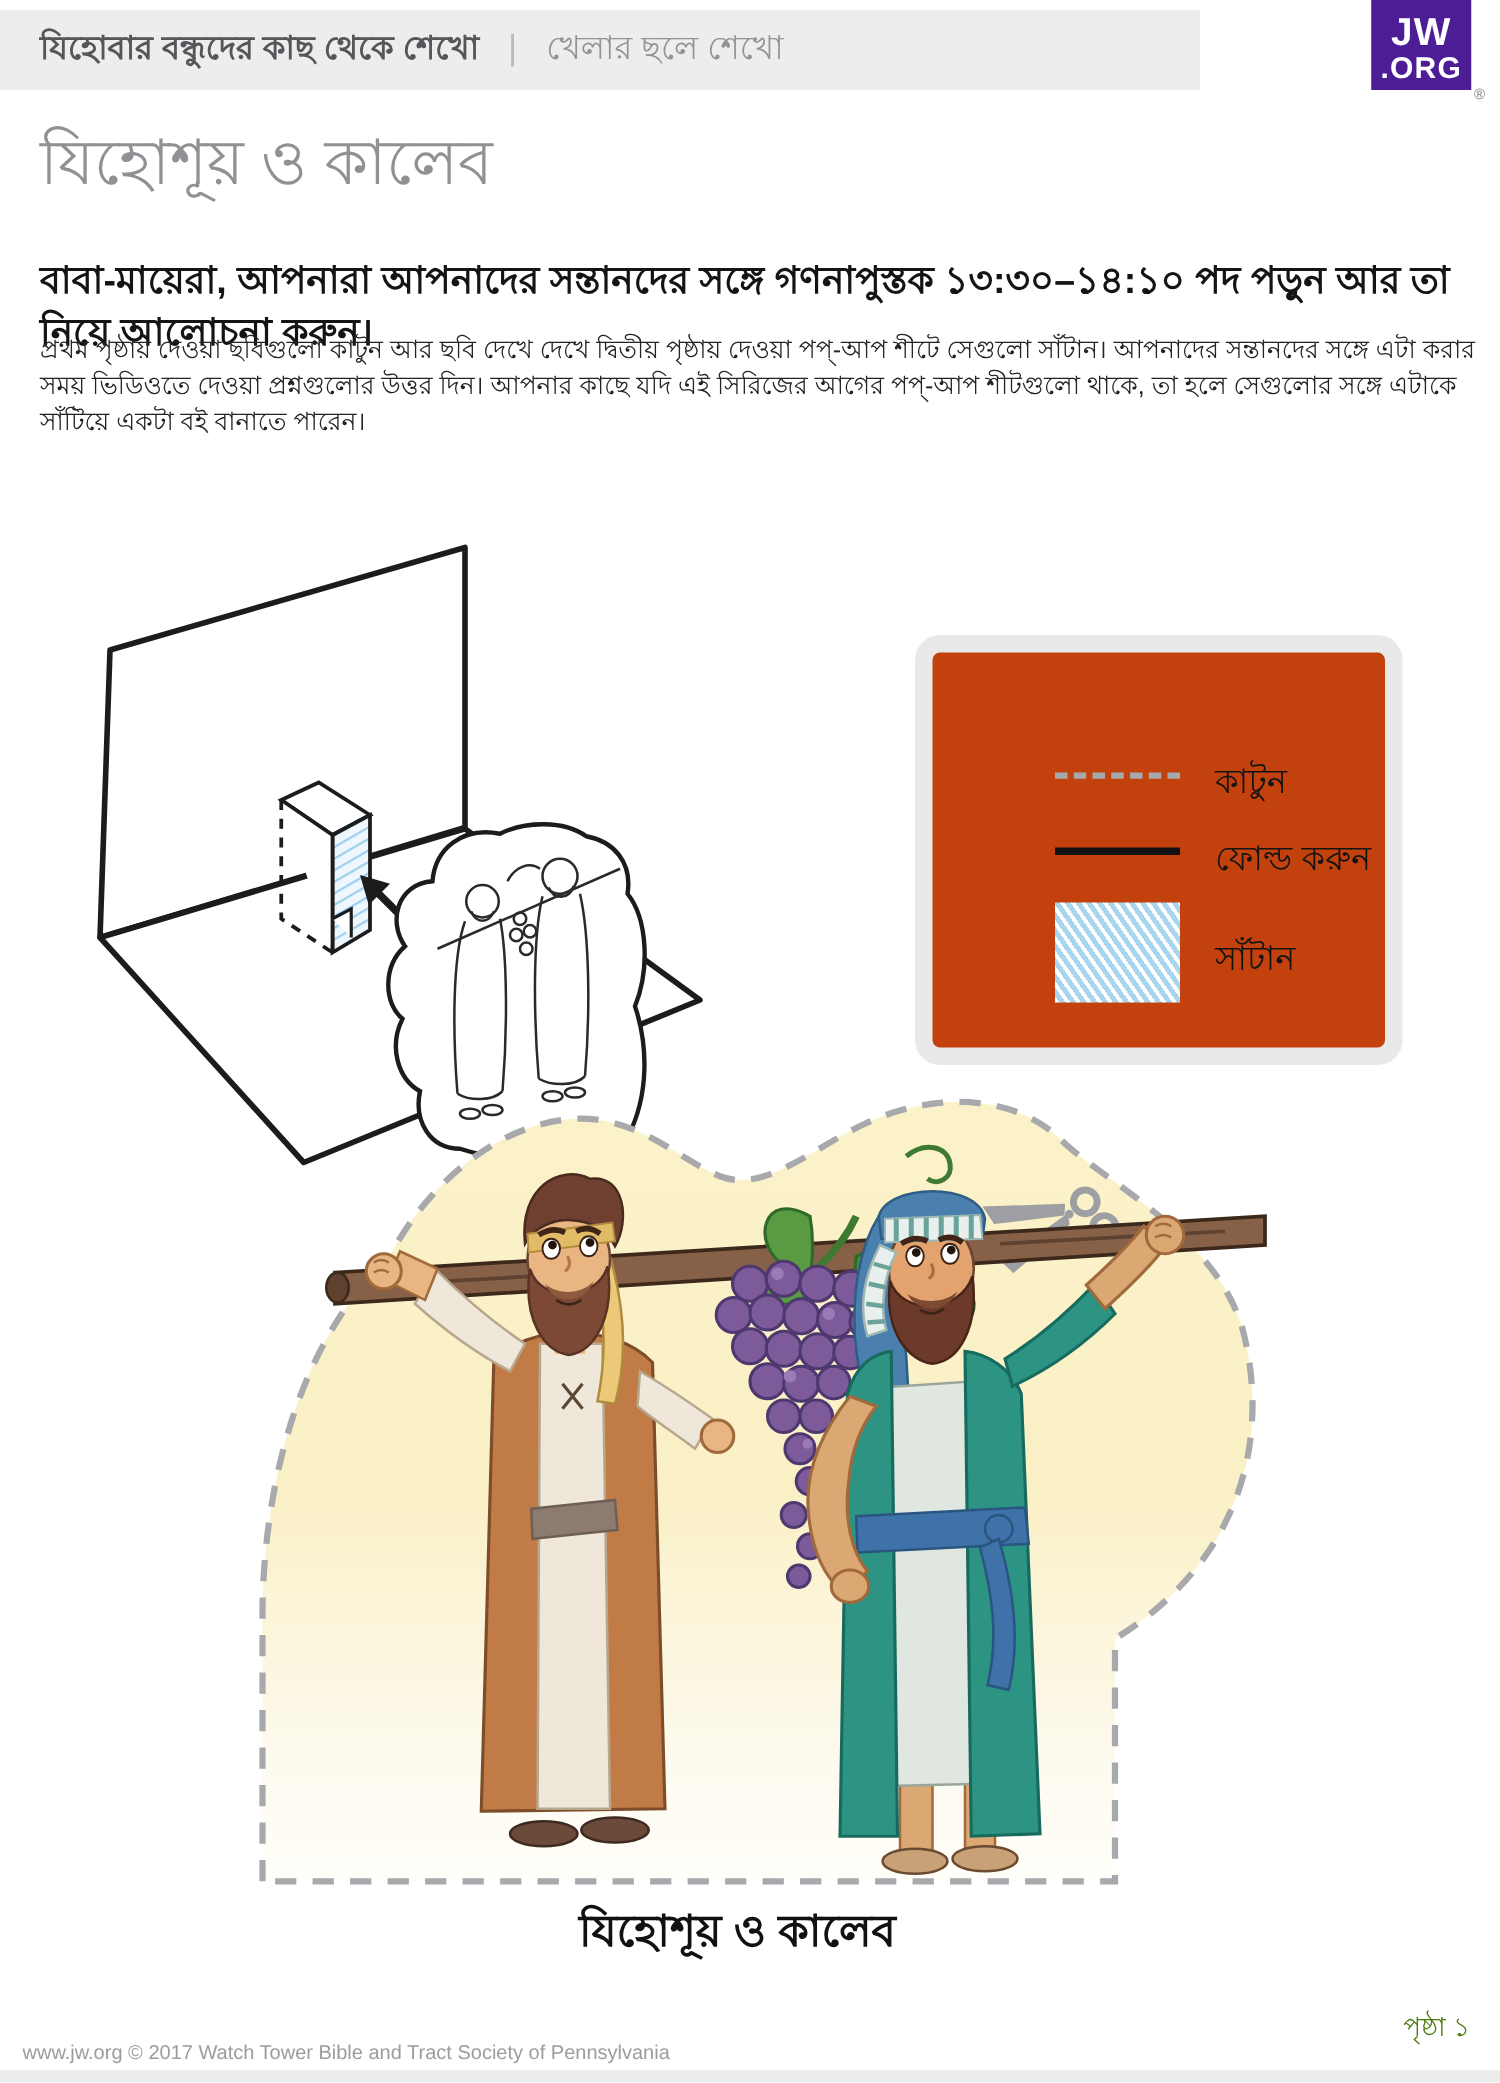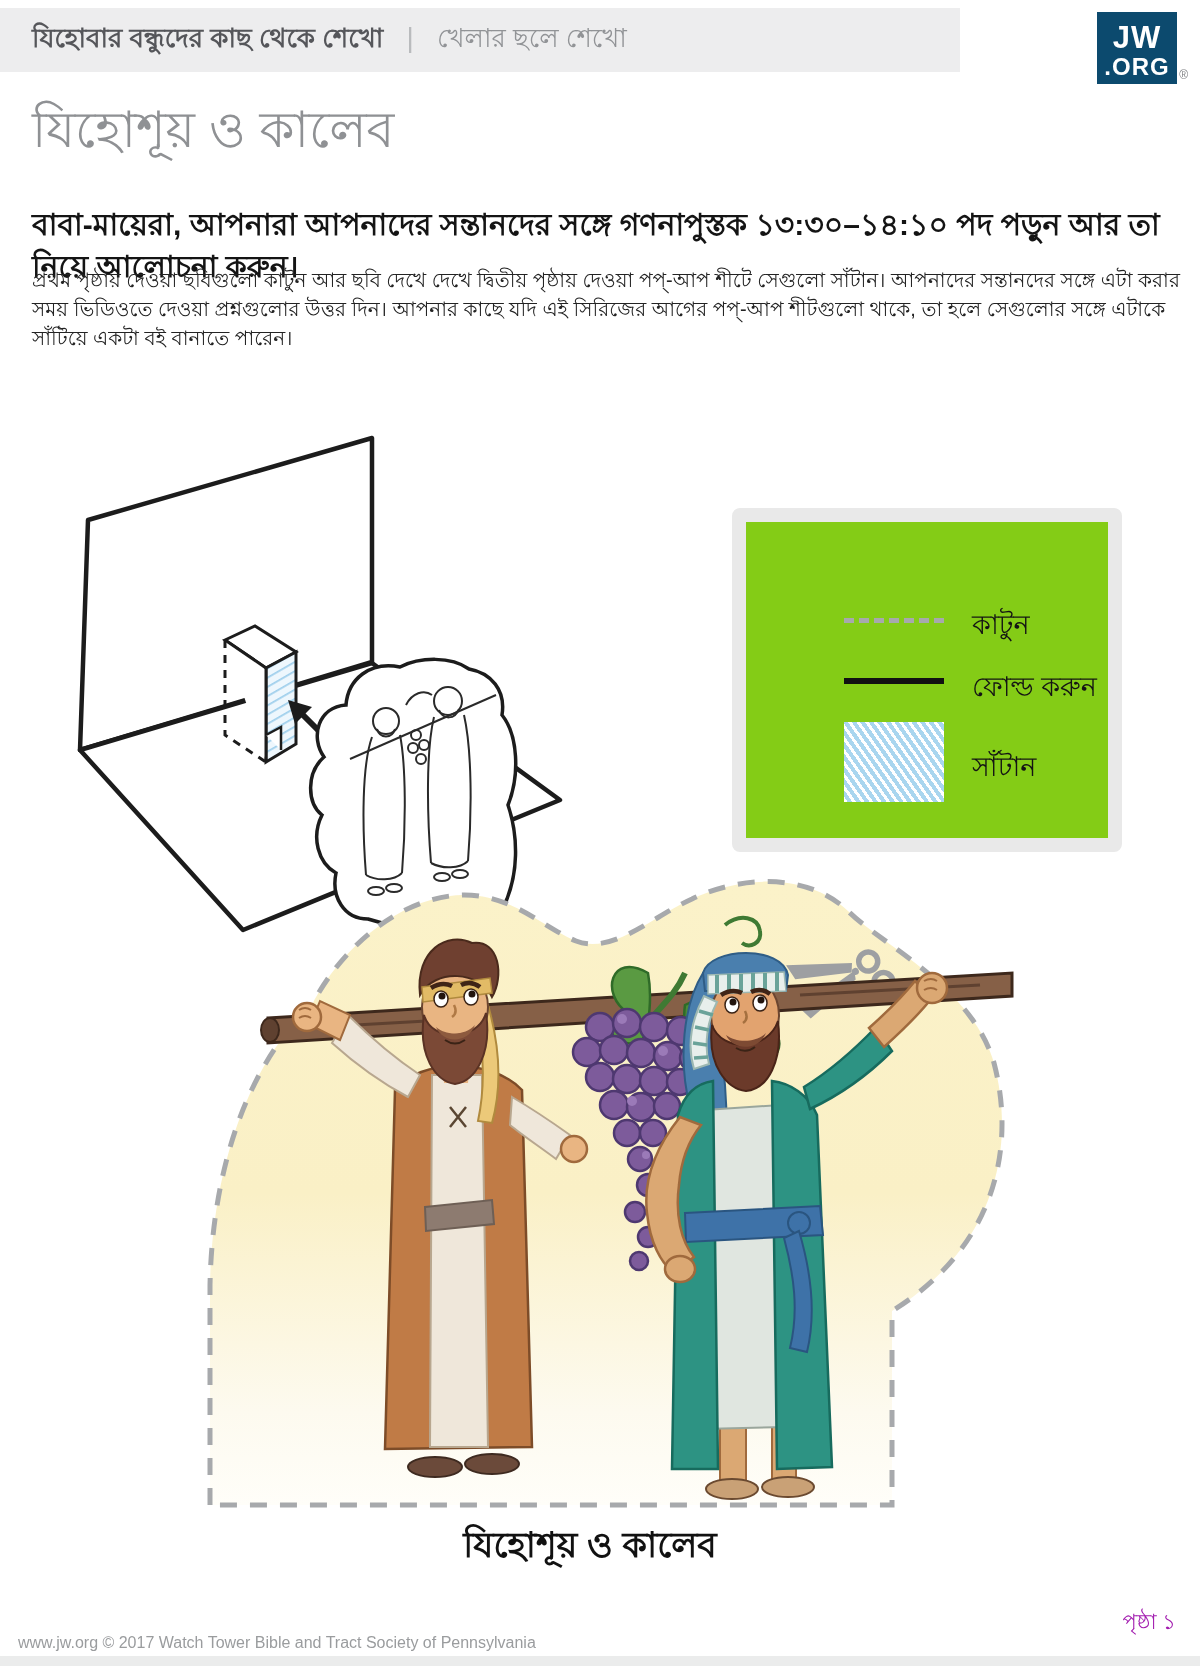--- a/index.html
+++ b/index.html
@@ -7,51 +7,51 @@
     position:relative;width:1200px;height:1666px;background:#ffffff;
     font-family:"Liberation Sans","DejaVu Sans",sans-serif;overflow:hidden;
   }
   
   .header-bar{position:absolute;left:0;top:8px;width:960px;height:64px;background:#ededee;
     display:flex;align-items:center;}
   .header-text{margin-left:32px;font-size:26px;white-space:nowrap;}
   .header-primary{color:#55565a;font-weight:700;}
   .header-sep{color:#b9bbbd;font-weight:400;padding:0 16px;font-size:28px;}
   .header-secondary{color:#919396;font-weight:400;}
-  .logo-box{position:absolute;right:23px;top:12px;width:80px;height:72px;background:#0c4a6e;
+  .logo-box{position:absolute;right:23px;top:0;width:80px;height:72px;background:#4c1d95;
     color:#fff;text-align:center;line-height:1;}
   .logo-jw{font-size:31px;font-weight:700;letter-spacing:1px;margin-top:10px;}
   .logo-org{font-size:24px;font-weight:700;margin-top:2px;letter-spacing:1px;}
   .logo-reg{position:absolute;right:12px;top:68px;font-size:12px;color:#808285;}
   
   .doc-title{position:absolute;left:32px;top:92px;font-size:50px;color:#8f9194;font-weight:500;}
   .intro-bold{position:absolute;left:32px;top:176px;width:1130px;font-size:30px;line-height:1.4;
     font-weight:700;color:#141414;margin-top:28px;}
   .instructions{position:absolute;left:32px;top:266px;width:1150px;font-size:20px;line-height:1.45;
     color:#232323;}
   
   .legend-box{position:absolute;left:732px;top:508px;width:362px;height:316px;
-    border:14px solid #e9e9e9;border-radius:8px;background:#84cc16;}
+    border:14px solid #e9e9e9;border-radius:20px;background:#c2410c;}
   .cut-sample{position:absolute;left:98px;top:96px;width:100px;height:0;
     border-top:5px dashed #a7a9ac;}
   .fold-sample{position:absolute;left:98px;top:156px;width:100px;height:6px;background:#111;}
   .glue-sample{position:absolute;left:98px;top:200px;width:100px;height:80px;
     background:repeating-linear-gradient(55deg,#ffffff 0 3px,#a9d6ef 3px 7px);}
   .legend-label{position:absolute;font-size:27px;color:#141414;}
   .legend-label.l1{left:226px;top:82px;}
   .legend-label.l2{left:226px;top:144px;}
   .legend-label.l3{left:226px;top:224px;}
   
   .diagram-svg{position:absolute;left:50px;top:405px;}
   .illustration-svg{position:absolute;left:180px;top:855px;}
   
   .figure-caption{position:absolute;left:180px;top:1518px;width:820px;text-align:center;
     font-size:35px;font-weight:700;color:#111;}
   .footer-copy{position:absolute;left:18px;top:1634px;font-size:16px;color:#9a9c9e;}
-  .page-number{position:absolute;right:24px;top:1606px;font-size:21px;color:#a21caf;}
+  .page-number{position:absolute;right:24px;top:1606px;font-size:21px;color:#4d7c0f;}
   .bottom-strip{position:absolute;left:0;top:1656px;width:1200px;height:10px;background:#ebecec;}
 </style>
 </head>
 <body>
 
 <div class="page">
 
   <div class="header-bar">
     <div class="header-text">
       <span class="header-primary">যিহোবার বন্ধুদের কাছ থেকে শেখো</span>

